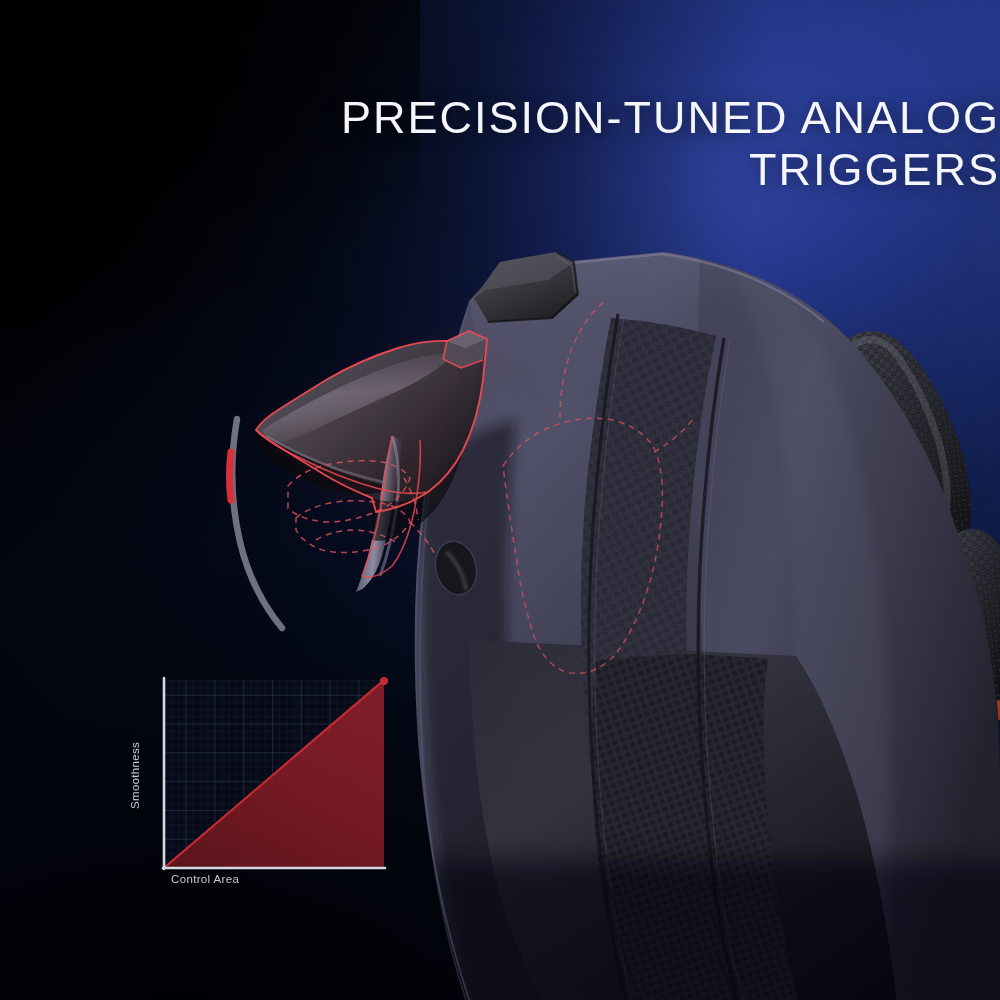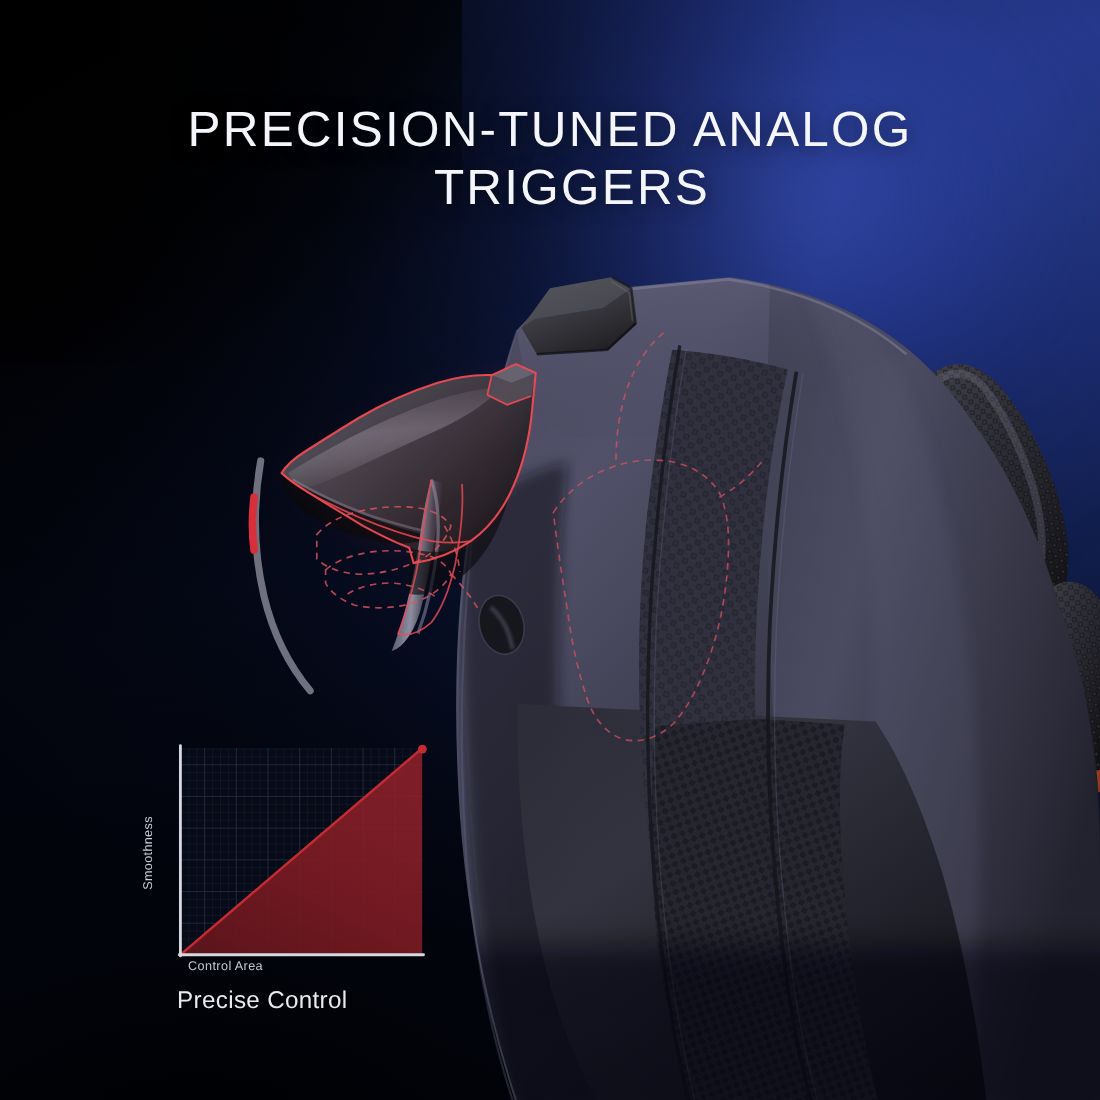--- a/index.html
+++ b/index.html
@@ -70,21 +70,21 @@
   .bg-corner-tl {
     position: absolute; left: 0; top: 0;
     width: 420px; height: 330px;
     background: linear-gradient(150deg, rgba(0,0,0,0.95) 0%, rgba(0,0,0,0.6) 45%, rgba(0,0,0,0) 80%);
   }
 
   
   .title {
     position: absolute;
     left: 0; right: 0; top: 62px;
-    text-align: center;
+    text-align: right;
     color: #f4f6fb;
     font-size: 45px;
     font-weight: 500;
     letter-spacing: 2.0px;
     line-height: 1.16;
     text-shadow: 0 2px 16px rgba(0,0,0,0.55);
   }
   .title .l2 { display: block; padding-left: 40px; }
 
   
@@ -477,15 +477,14 @@
 
       <g>
         <line x1="36" y1="12" x2="36" y2="203" stroke="#d5d8e0" stroke-width="2.6" stroke-linecap="round"></line>
         <line x1="35" y1="202" x2="257" y2="202" stroke="#d5d8e0" stroke-width="2.6" stroke-linecap="round"></line>
       </g>
     </svg>
   </div>
 
   <div class="y-axis-label">Smoothness</div>
   <div class="x-axis-label">Control Area</div>
-  <div class="chart-caption">Precise Control</div>
 
 </div>
 
 </body></html>

